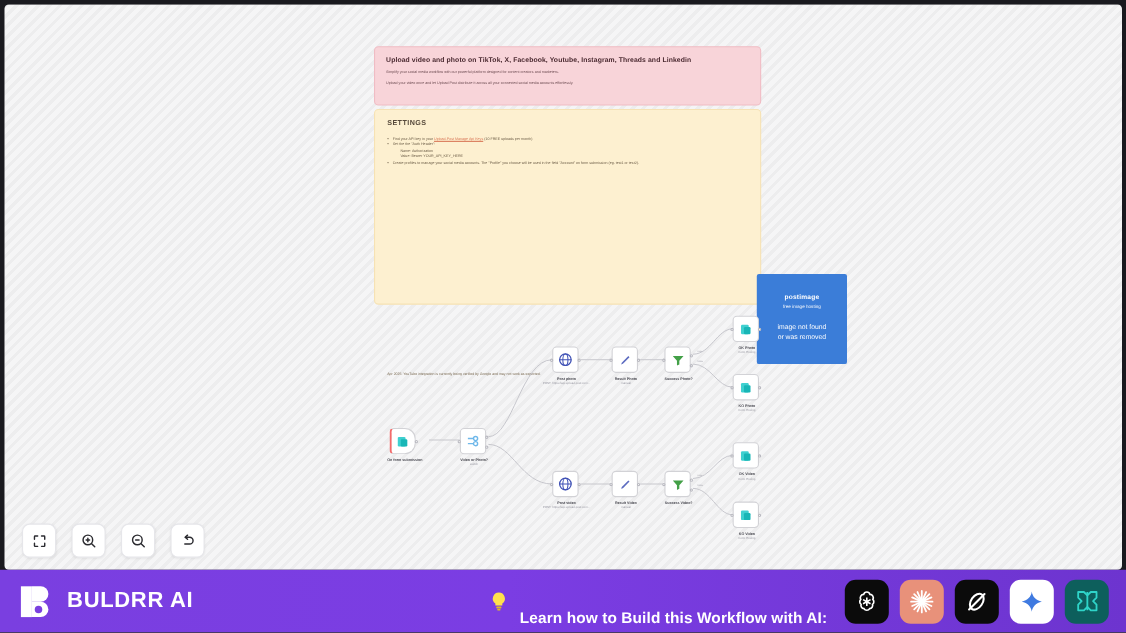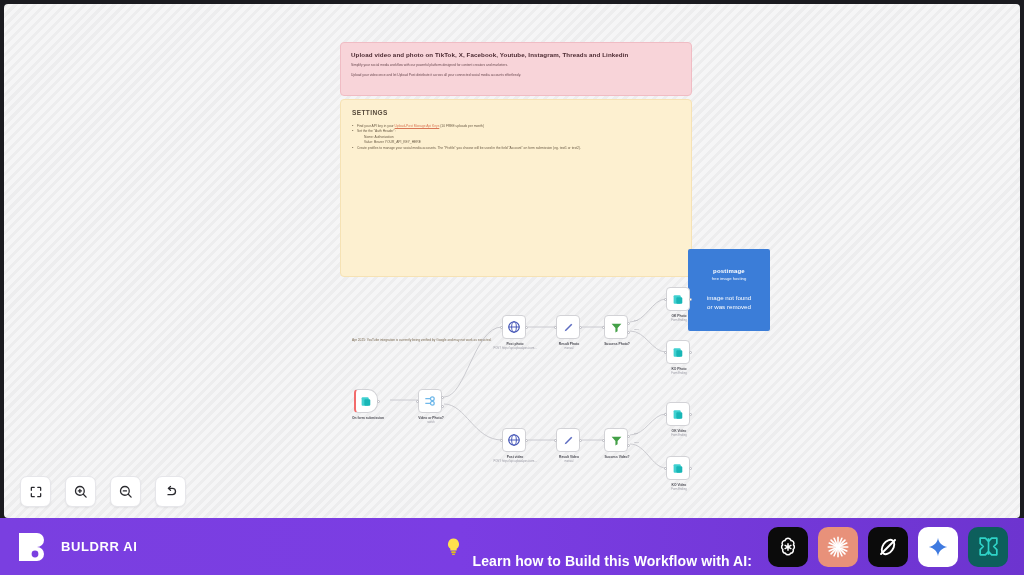--- a/index.html
+++ b/index.html
@@ -74,21 +74,21 @@
   .tbtn { width:31px; height:31px; background:#fff; border:1px solid #e6e6ea;
      border-radius:7px; display:flex; align-items:center; justify-content:center;
      box-shadow:0 1px 2px rgba(0,0,0,.06); cursor:pointer; }
 
   
   .footer { position:absolute; left:0; top:518px; width:1024px; height:57px;
      background:linear-gradient(90deg,#7a3fe0 0%,#7b3de3 45%,#6d34cf 100%);
      display:flex; align-items:center; justify-content:space-between;
      padding:0 16px; }
   .brand { display:flex; align-items:center; gap:11px; }
-  .brand-name { color:#fff; font-size:13px; font-weight:bold; letter-spacing:.6px; }
+  .brand-name { color:#fff; font-size:20px; font-weight:bold; letter-spacing:.6px; }
   .cta { display:flex; align-items:center; gap:10px; }
   .cta-text { color:#fff; font-size:14px; font-weight:bold; letter-spacing:.1px;margin-top:28px; }
   .ai-icons { display:flex; align-items:center; gap:10px; margin-left:6px; }
   .ai-ic { width:40px; height:40px; border-radius:10px; display:flex;
      align-items:center; justify-content:center; }
 </style>
 </head>
 <body>
 
 <div class="app">

